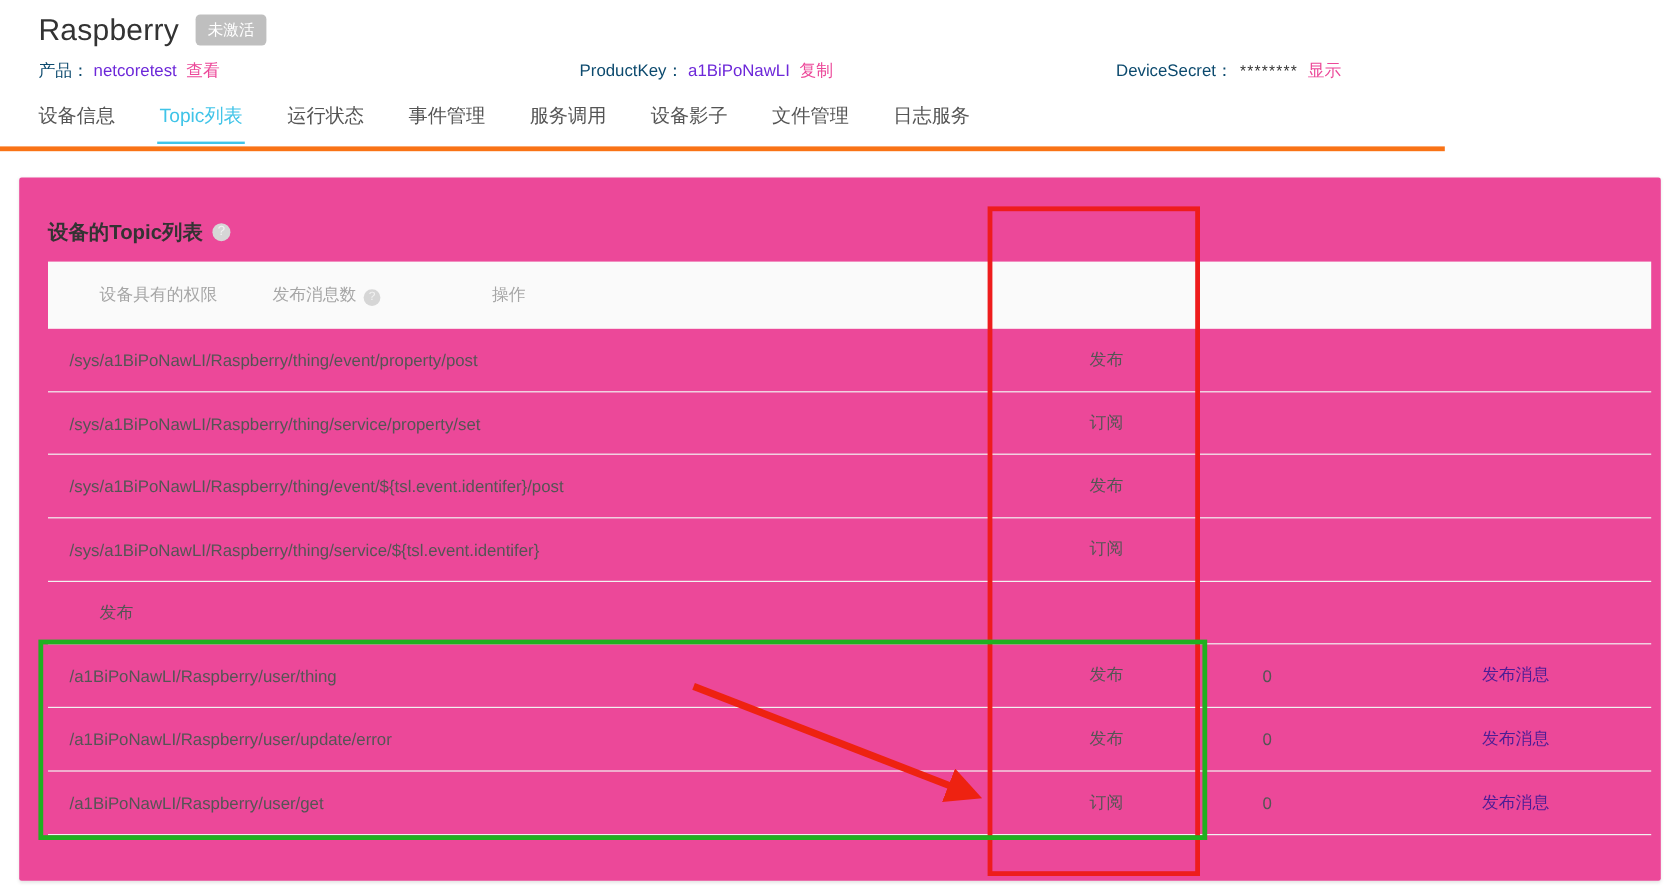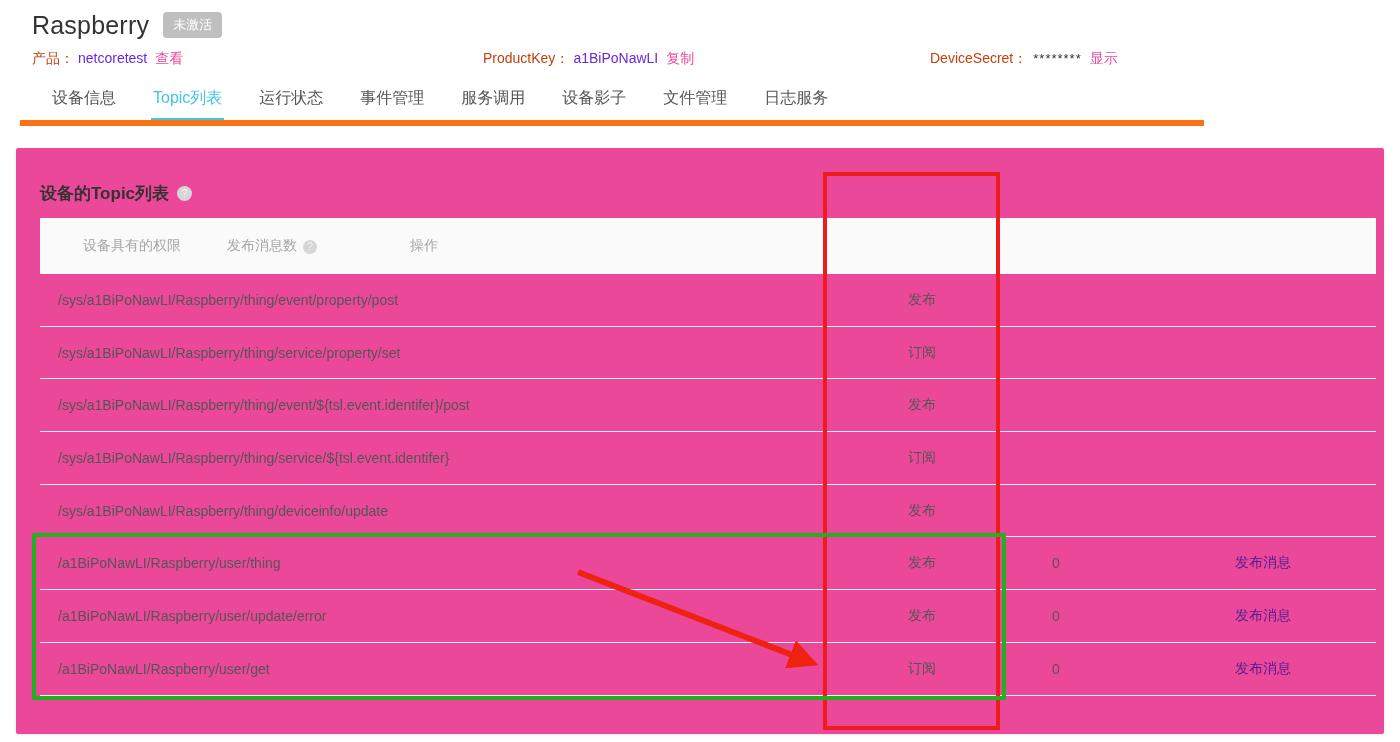--- a/index.html
+++ b/index.html
@@ -29,31 +29,31 @@
     white-space: nowrap;
     font-family: Liberation Serif, serif;
   }
   .meta-row {
     position: relative; height: 36px; margin-top: 6px;
     font-size: 14px; color: #999;
   }
   .meta-left { position: absolute; left: 32px; top: 6px; white-space: nowrap; }
   .meta-mid  { position: absolute; left: 483px; top: 6px; white-space: nowrap; }
   .meta-right{ position: absolute; left: 930px; top: 6px; white-space: nowrap; }
-  .meta-label { color: #c2410c; }
+  .meta-label { color: #0c4a6e; }
   .meta-value { color: #6d28d9; margin-left: 4px; }
   .meta-secret { color: #333; margin-left: 6px; letter-spacing: 1px; font-size: 13px; }
   .link-blue { color: #ec4899; margin-left: 8px; cursor: pointer; }
 
   
   .tabs {
     position: relative; height: 42px;
     padding-left: 32px; margin-top: 4px;
-    border-bottom: 6px solid #f97316;
-    display: flex; align-items: flex-start; margin-left: 20px;
+    border-bottom: 4px solid #f97316;
+    display: flex; align-items: flex-start;
   }
   .tab {
     font-size: 16px; color: #555; line-height: 1;
     padding: 6px 0 14px 0; margin-right: 37px;
     cursor: pointer; position: relative; white-space: nowrap;
   }
   .tab.active { color: #40c4e8; }
   .tab.active::after {
     content: ""; position: absolute; left: -2px; right: -2px; bottom: 0;
     height: 2px; background: #40c4e8;
@@ -185,21 +185,20 @@
           <div class="c-count count-val"></div>
           <div class="c-ops"><span class="op-link"></span></div>
         </div>
         <div class="trow">
           <div class="c-topic">/sys/a1BiPoNawLI/Raspberry/thing/service/${tsl.event.identifer}</div>
           <div class="c-perm">订阅</div>
           <div class="c-count count-val"></div>
           <div class="c-ops"><span class="op-link"></span></div>
         </div>
         <div class="trow">
-          <div class="c-topic">/sys/a1BiPoNawLI/Raspberry/thing/deviceinfo/update</div>
           <div class="c-perm">发布</div>
           <div class="c-count count-val"></div>
           <div class="c-ops"><span class="op-link"></span></div>
         </div>
         <div class="trow">
           <div class="c-topic">/a1BiPoNawLI/Raspberry/user/thing</div>
           <div class="c-perm">发布</div>
           <div class="c-count count-val">0</div>
           <div class="c-ops"><span class="op-link">发布消息</span></div>
         </div>

